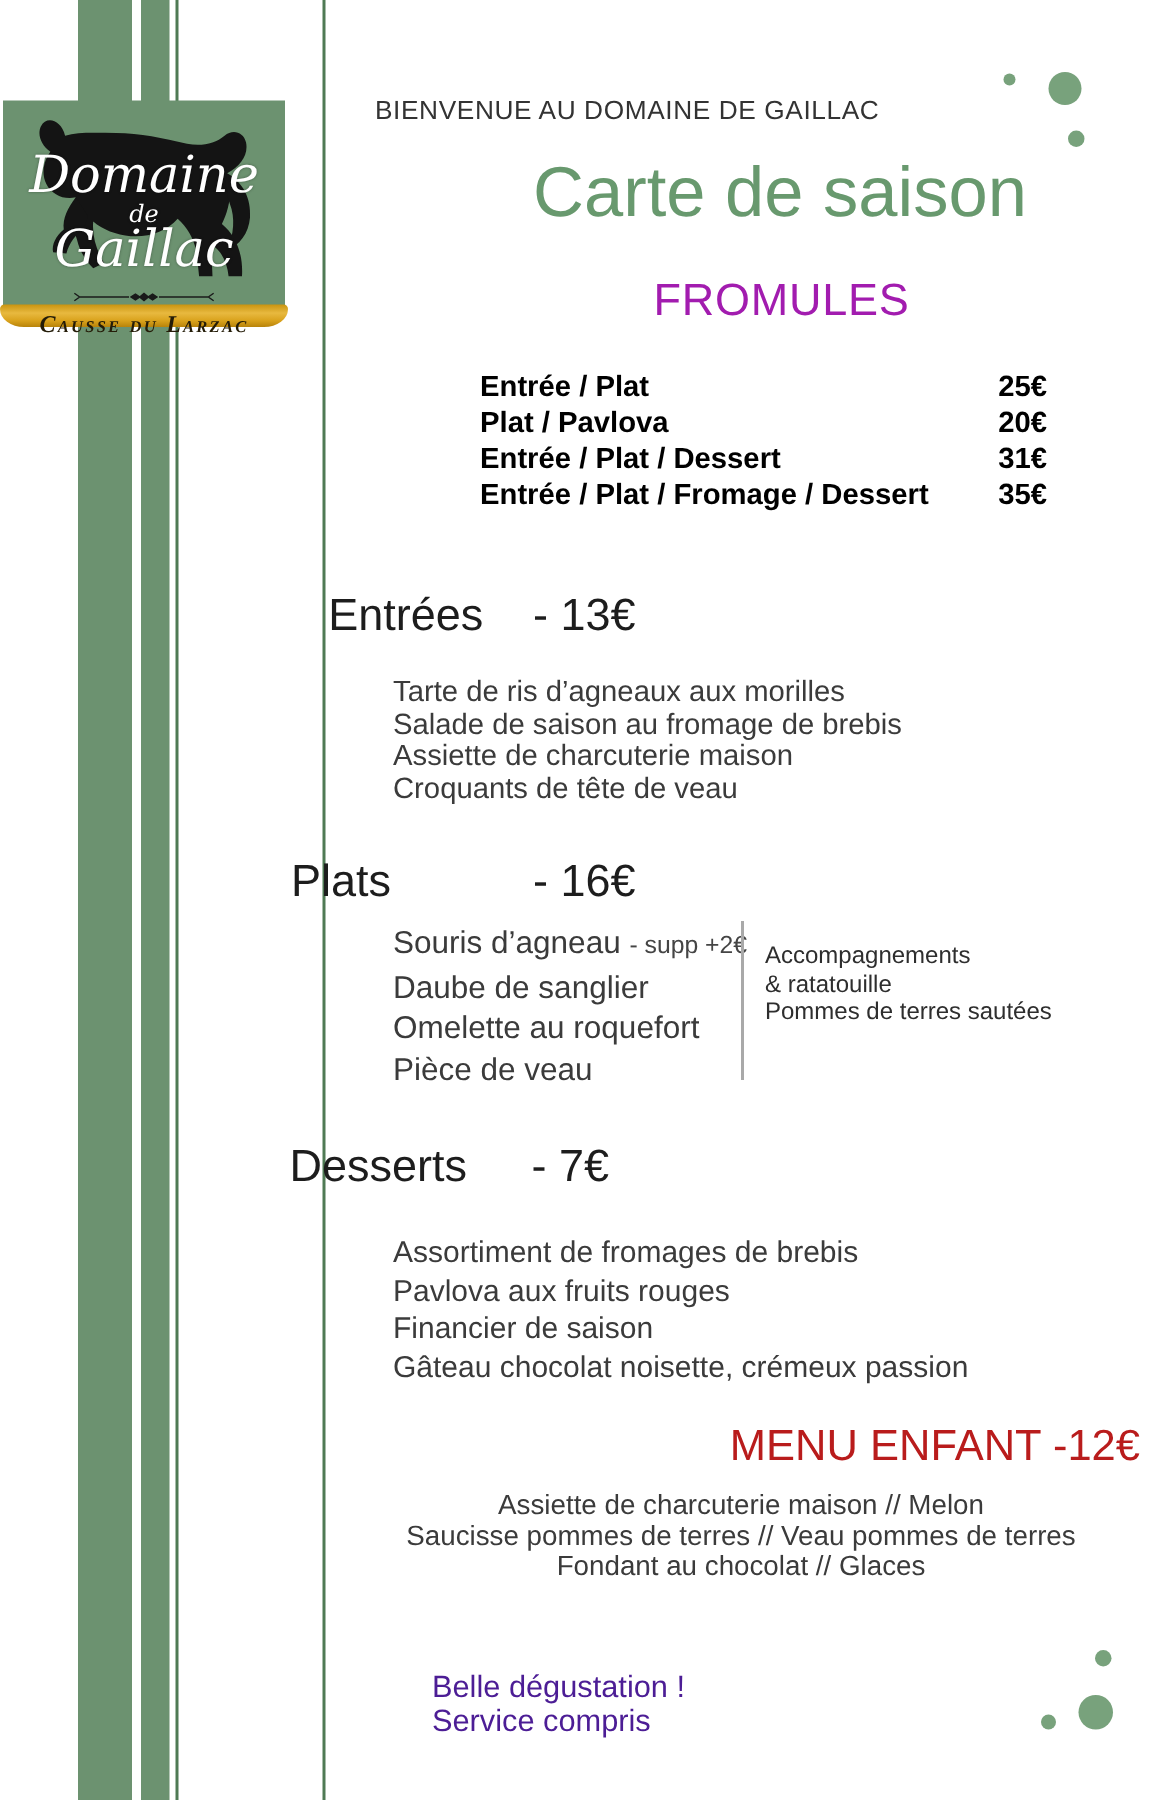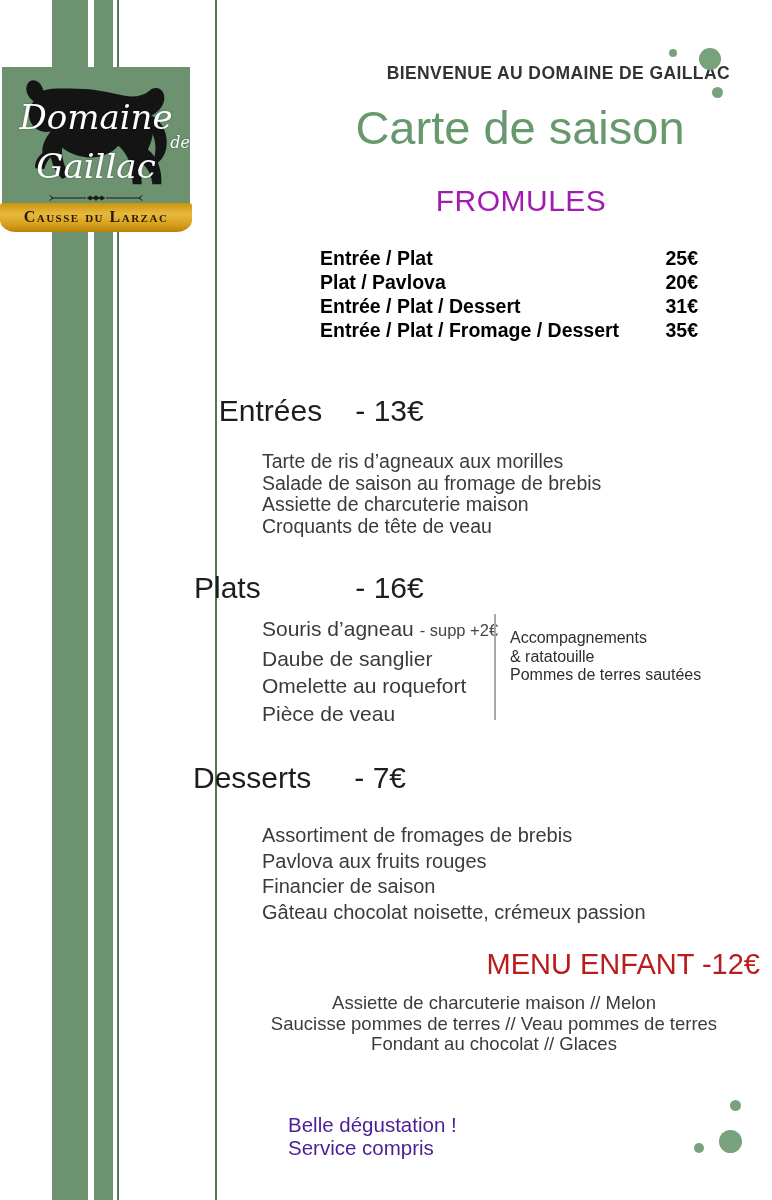--- a/index.html
+++ b/index.html
@@ -18,36 +18,37 @@
   
   #logo{left:2px;top:67px;width:190px;height:170px;z-index:3;}
   #logo-square{left:0;top:0;width:188px;height:138px;background:#6c9270;}
   #horse-svg{left:4px;top:2px;width:182px;height:134px;}
   .logo-script{
     left:0;width:188px;text-align:center;color:#fff;
     font-family:"DejaVu Serif",serif;font-style:italic;z-index:5;
     text-shadow:0 0 2px rgba(0,0,0,.35);
   }
   #logo-line1{top:33px;font-size:34px;line-height:34px;}
-  #logo-line2{top:68px;font-size:16px;line-height:16px;text-align:right;}
+  #logo-line2{top:68px;font-size:16px;line-height:16px;}
   #logo-line3{top:82px;font-size:34px;line-height:34px;}
   #banner-ornament{left:44px;top:126px;width:100px;height:10px;z-index:5;}
   #logo-banner{
-    left:-2px;top:136px;width:192px;height:29px;z-index:4;
+    left:-2px;top:136px;width:192px;height:15px;z-index:4;
     background:linear-gradient(180deg,#c9940f 0%,#e8b93f 38%,#d9a21c 72%,#b8830a 100%);
     border-radius:3px 3px 16px 16px / 3px 3px 12px 12px;
+    font-style:italic;
   }
   #logo-banner-label{
     width:100%;text-align:center;line-height:27px;
     font-family:"Liberation Serif",serif;font-variant:small-caps;
     font-size:16px;letter-spacing:1.5px;color:#241c08;font-weight:bold;
   }
   
-  #welcome{left:250px;top:63px;width:480px;text-align:right;
-    font-size:17.5px;letter-spacing:.4px;color:#333;z-index:2;font-weight:bold;}
+  #welcome{left:250px;top:63px;width:480px;text-align:left;
+    font-size:17.5px;letter-spacing:.4px;color:#333;z-index:2;}
   #page-title{left:270px;top:100px;width:500px;text-align:center;
     font-size:47px;color:#68996e;z-index:2;}
   
   .dot{position:absolute;border-radius:50%;background:#78a27c;z-index:2;}
   
   #formules-title{left:322px;top:184px;width:398px;text-align:center;
     font-size:30px;letter-spacing:.5px;color:#a21caf;z-index:2;}
   #formules-rows{left:320px;top:246px;width:378px;z-index:2;}
   .formule-row{display:flex;justify-content:space-between;
     font-size:19.5px;font-weight:bold;color:#000;line-height:24px;}

